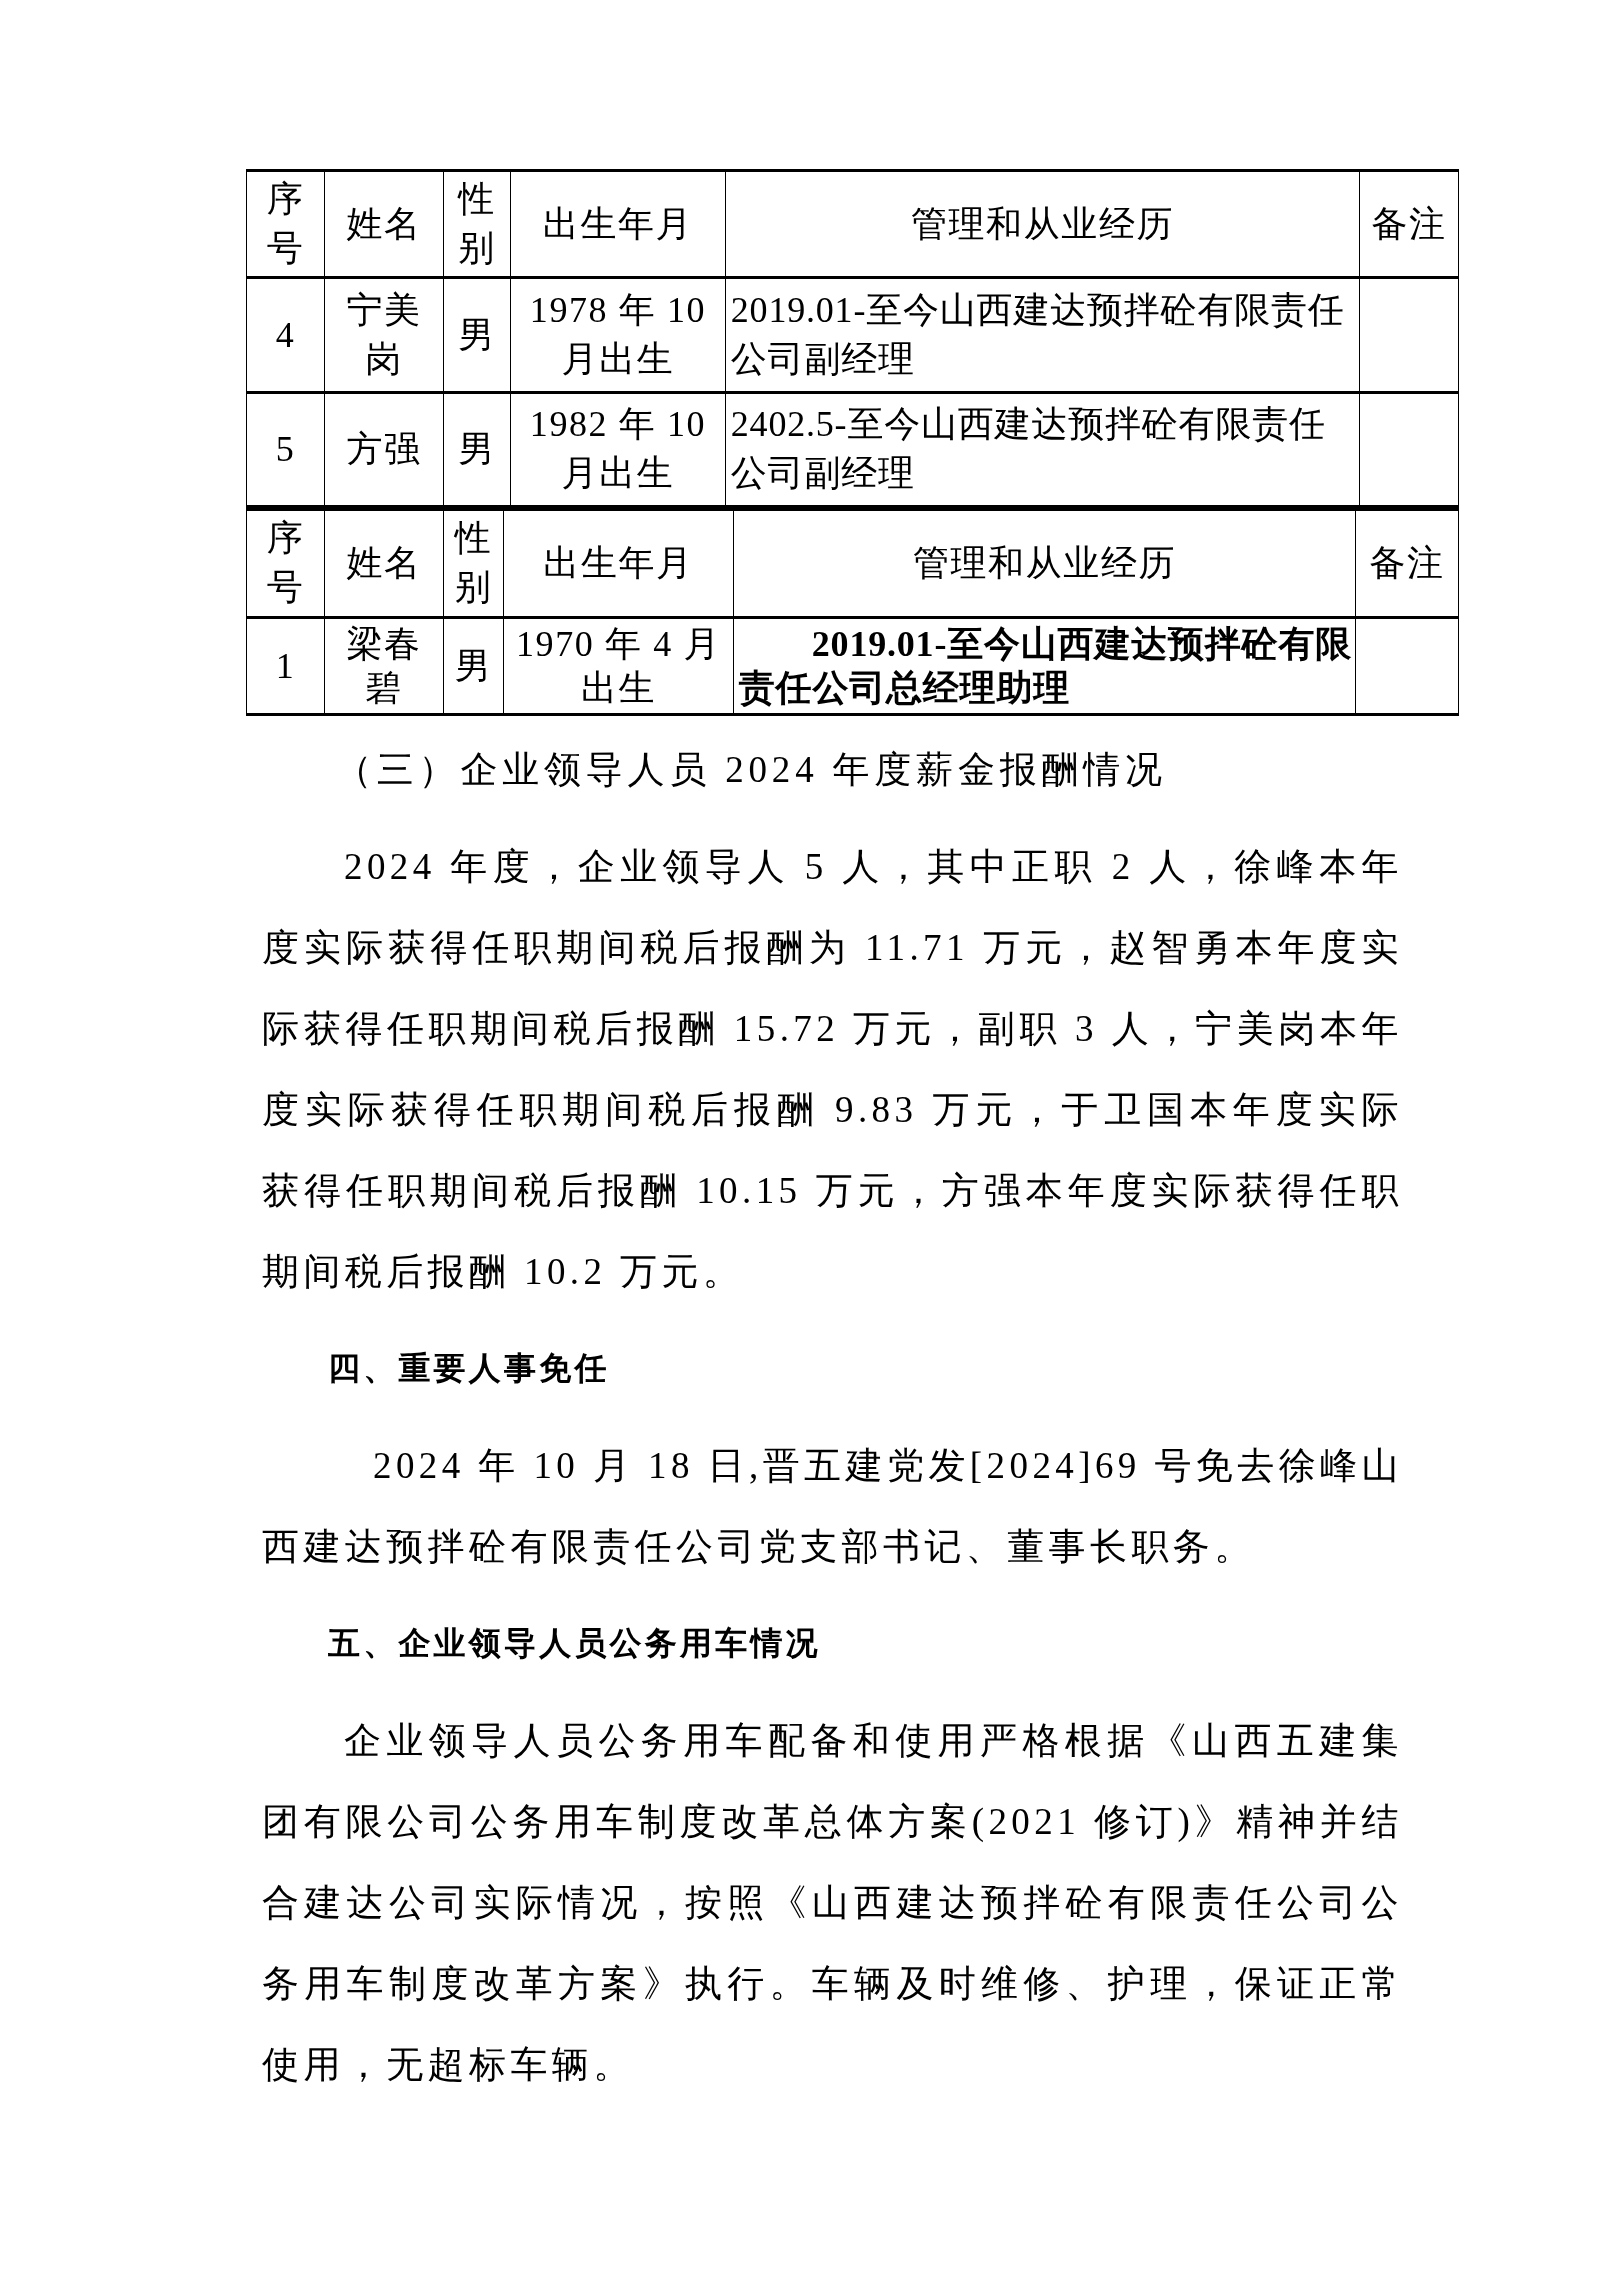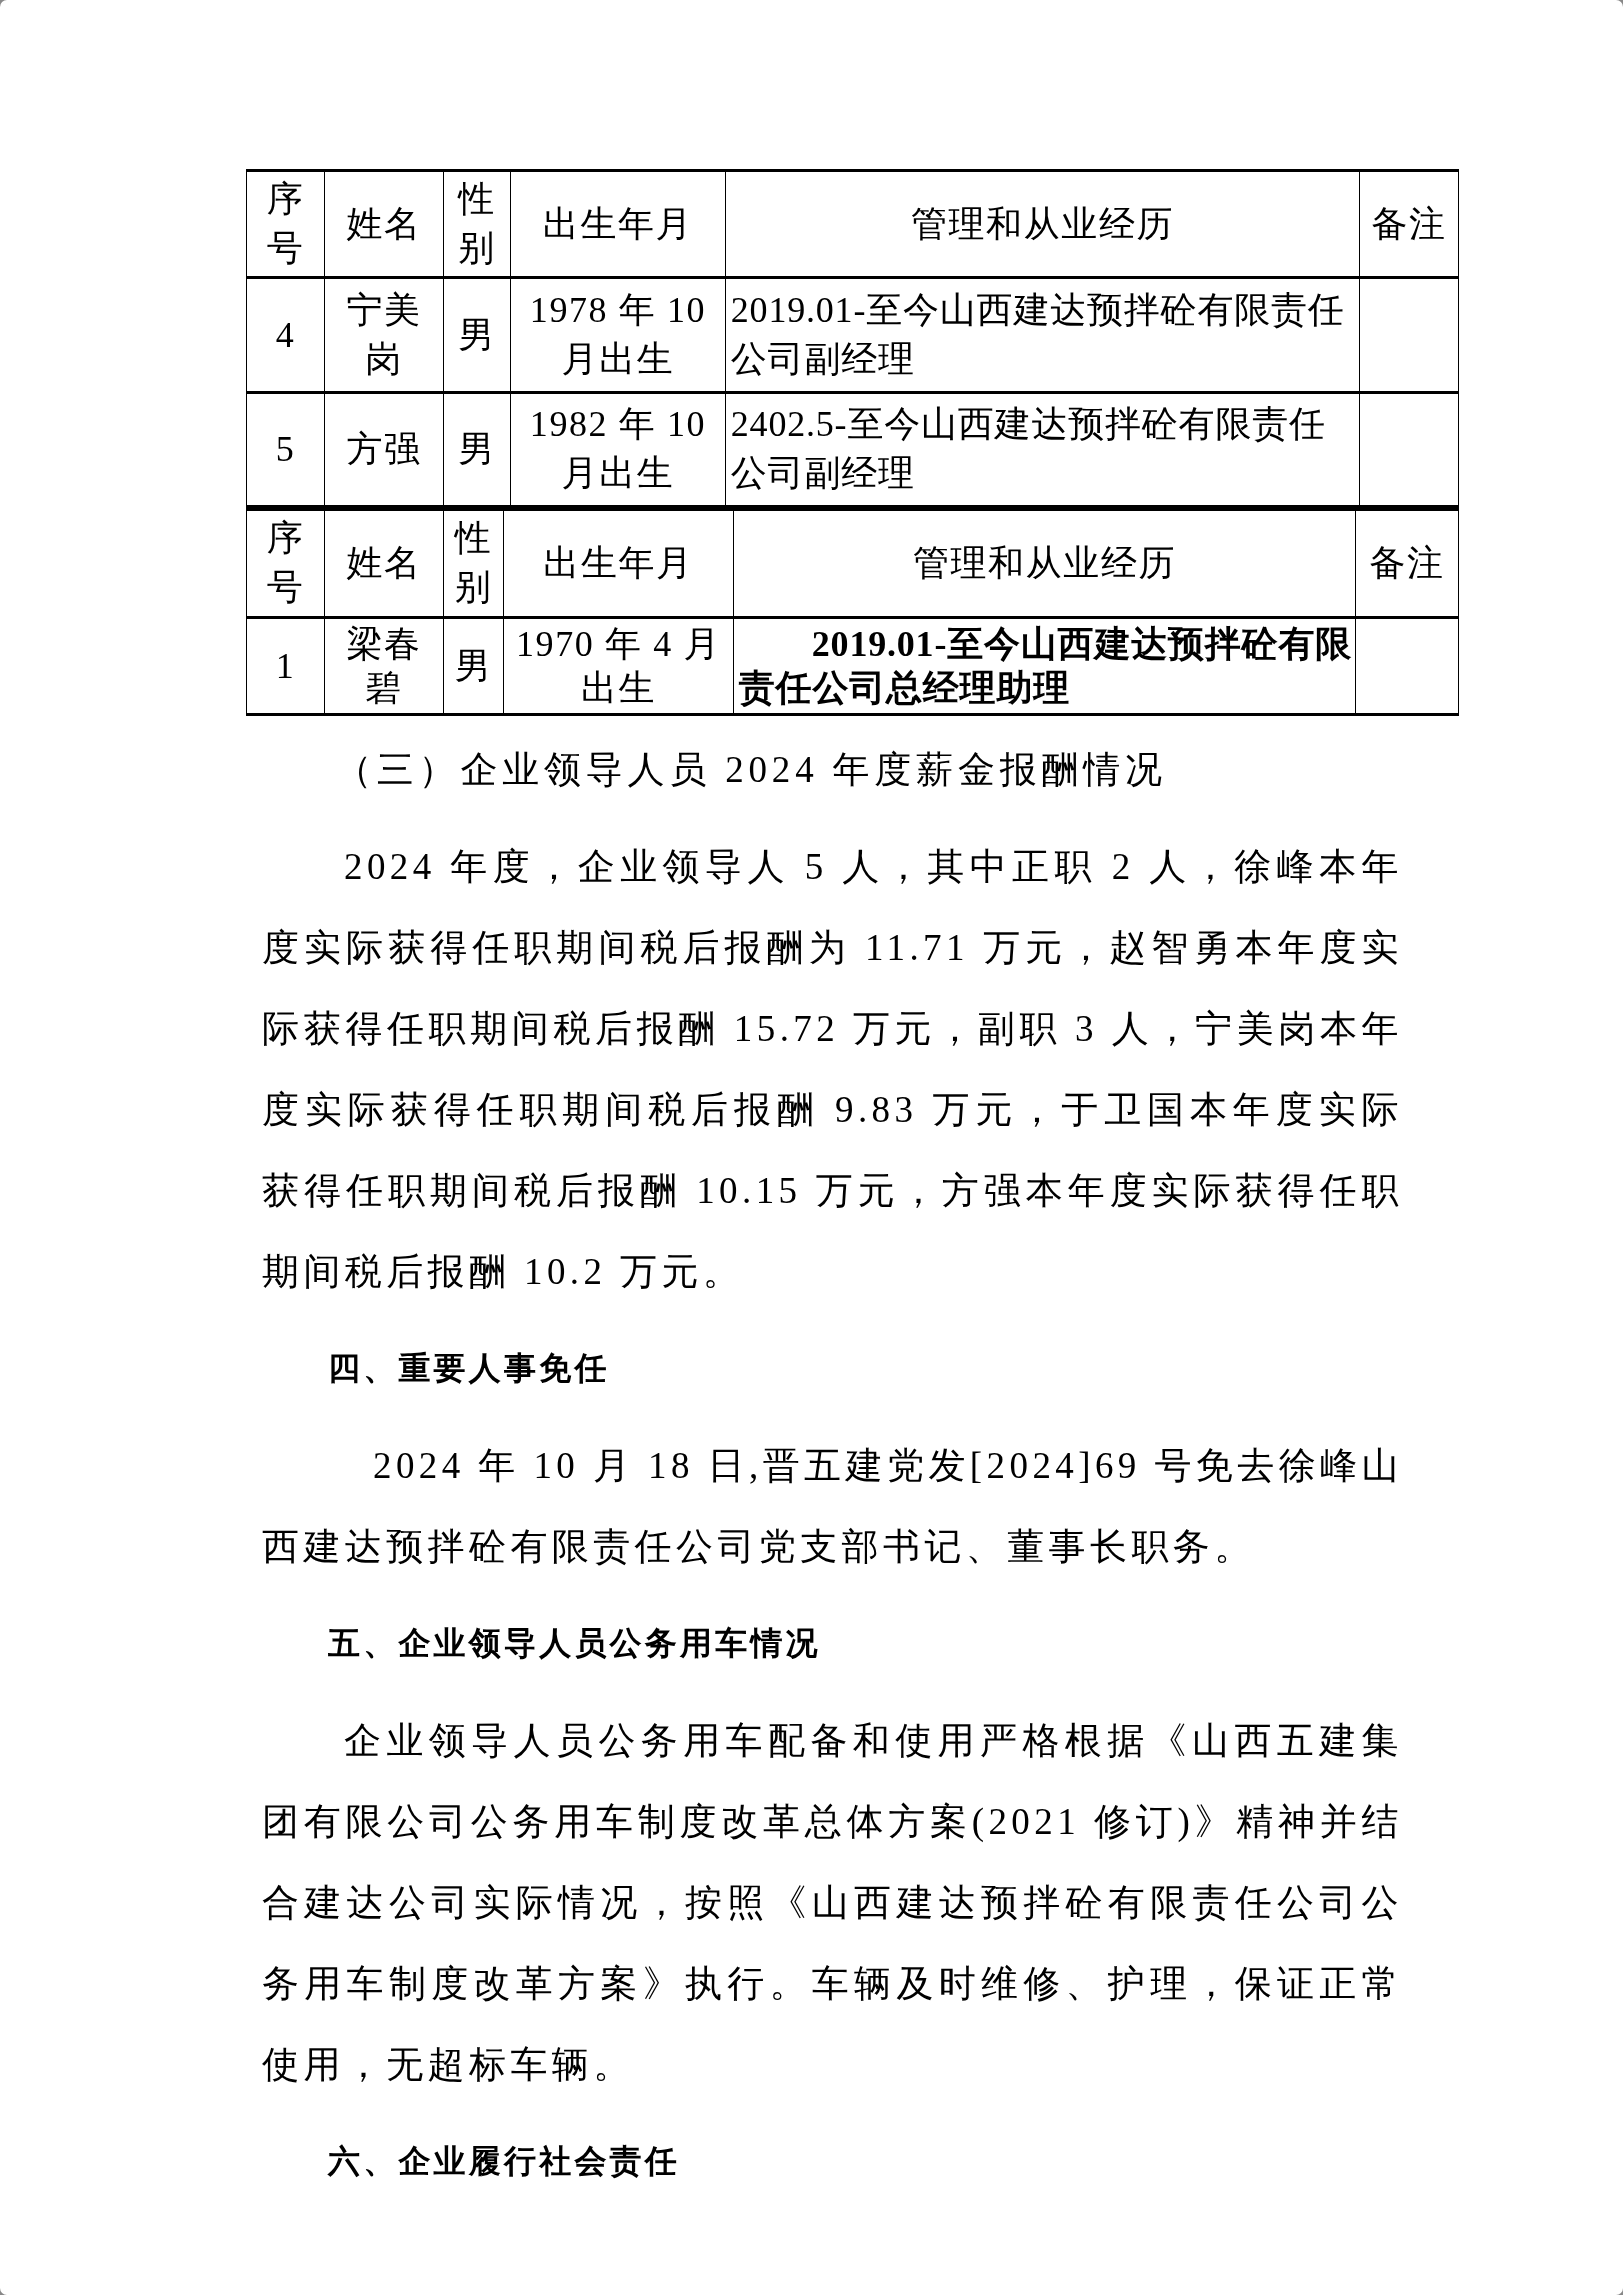--- a/index.html
+++ b/index.html
@@ -1,20 +1,20 @@
 <!DOCTYPE html>
 <html style="font-size:12.7px"><head>
 <meta charset="utf-8">
 <style>
   html,body{margin:0;padding:0;background:#888;}
   .page{
     width:1623px;height:2295px;background:#ffffff;color:#000;
     font-family:"Liberation Serif","DejaVu Serif",serif;
     box-sizing:border-box;padding:169px 165px 0 246px;overflow:hidden;
-    margin:0 auto;position:relative;border-radius:7px;
+    margin:0 auto;position:relative;
   }
   table.tbl{
     border-collapse:collapse;table-layout:fixed;width:1213px;
     font-size:36px;
   }
   .tbl th,.tbl td{
     border-left:1.6px solid #000;border-right:1.6px solid #000;
     border-top:3.2px solid #000;border-bottom:3.2px solid #000;
     font-weight:normal;text-align:center;vertical-align:middle;
     padding:3.2px 3.2px;letter-spacing:1.6px;line-height:49px;
@@ -125,16 +125,15 @@
   <p class="para">2024 年度，企业领导人 5 人，其中正职 2 人，徐峰本年度实际获得任职期间税后报酬为 11.71 万元，赵智勇本年度实际获得任职期间税后报酬 15.72 万元，副职 3 人，宁美岗本年度实际获得任职期间税后报酬 9.83 万元，于卫国本年度实际获得任职期间税后报酬 10.15 万元，方强本年度实际获得任职期间税后报酬 10.2 万元。</p>
 
   <p class="hd">四、重要人事免任</p>
 
   <p class="para para-wide-indent">2024 年 10 月 18 日,晋五建党发[2024]69 号免去徐峰山西建达预拌砼有限责任公司党支部书记、董事长职务。</p>
 
   <p class="hd">五、企业领导人员公务用车情况</p>
 
   <p class="para">企业领导人员公务用车配备和使用严格根据《山西五建集团有限公司公务用车制度改革总体方案(2021 修订)》精神并结合建达公司实际情况，按照《山西建达预拌砼有限责任公司公务用车制度改革方案》执行。车辆及时维修、护理，保证正常使用，无超标车辆。</p>
 
-  <p class="hd">六、企业履行社会责任</p>
 
 </div>
 
 
 </body></html>

